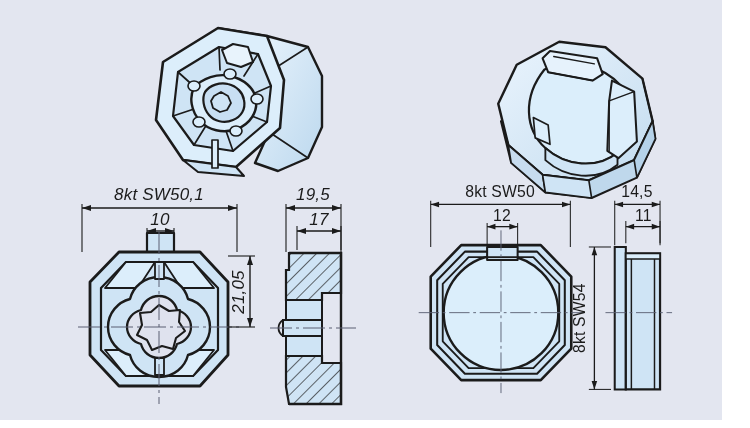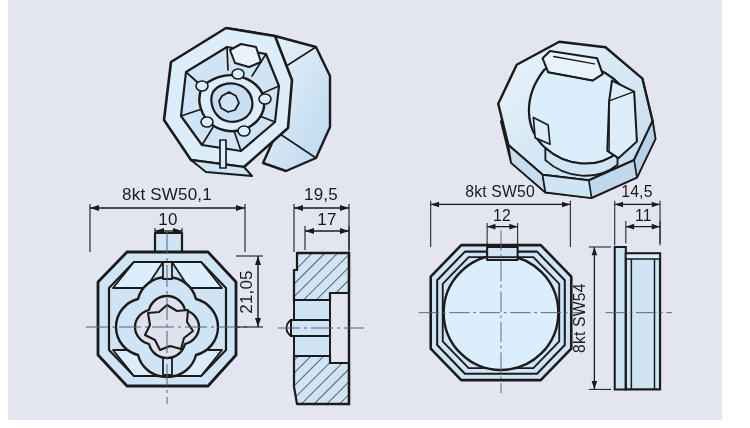--- a/index.html
+++ b/index.html
@@ -1,19 +1,19 @@
 <!DOCTYPE html>
 <html><head>
 <meta charset="utf-8">
 <style>
   html,body{margin:0;padding:0;background:#ffffff;}
   body{width:750px;height:428px;font-family:"Liberation Sans",sans-serif;overflow:hidden;}
   #stage{position:relative;width:750px;height:428px;background:#ffffff;}
   .panel{position:absolute;top:0;height:420px;background:#e3e6f0;}
-  #panel-left{left:8px;width:416px;}
+  #panel-left{left:0;width:416px;font-style:italic;}
   #panel-right{left:378px;width:344px;}
   .dwg{position:absolute;left:0;top:0;width:100%;height:100%;}
   .dim-text{font-family:"Liberation Sans",sans-serif;fill:#1b1b1b;font-size:17px;letter-spacing:0.2px;}
   svg{display:block;}
 </style>
 </head>
 <body>
 
 <div id="stage">
 

